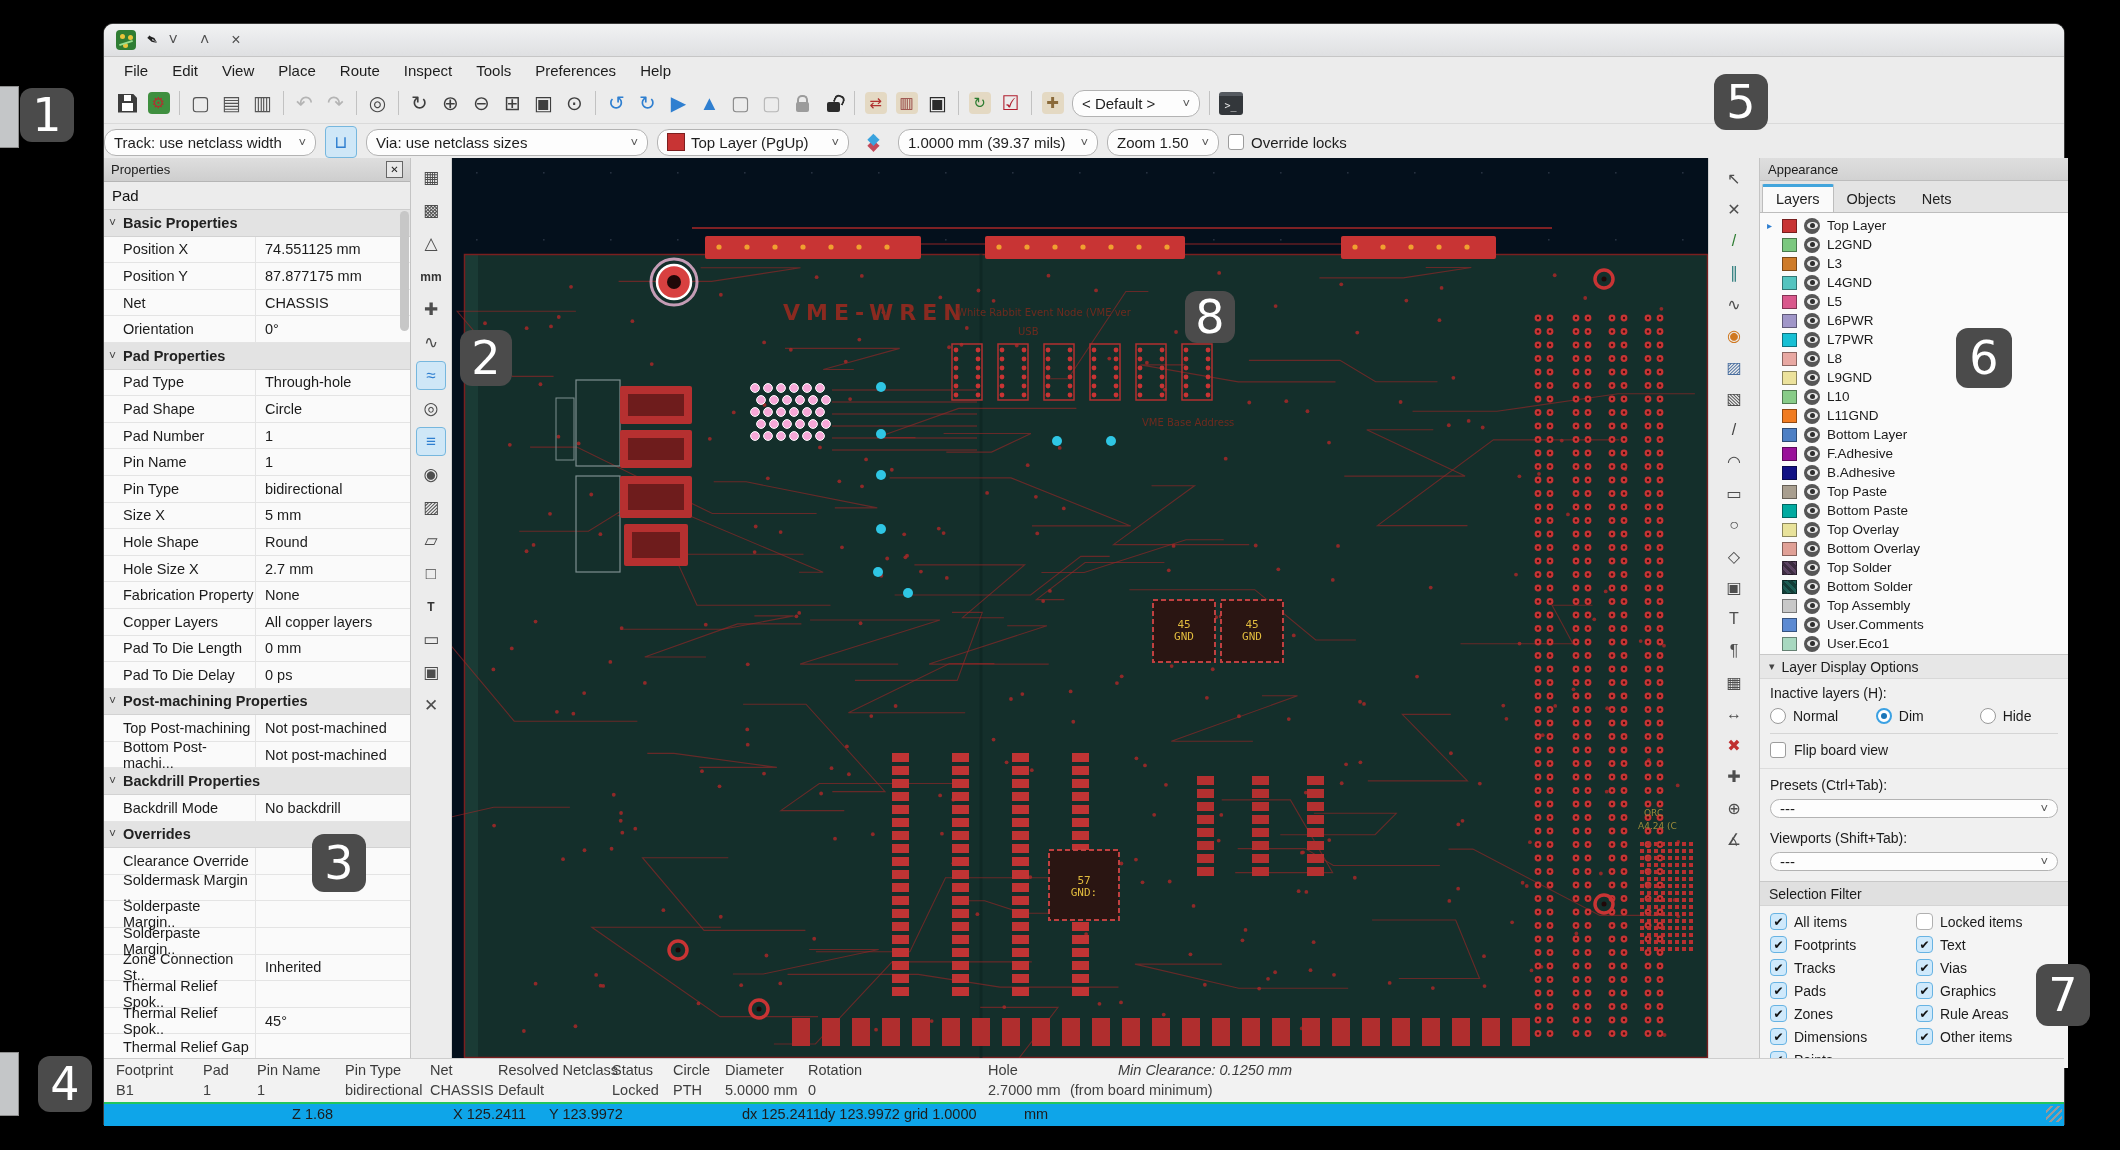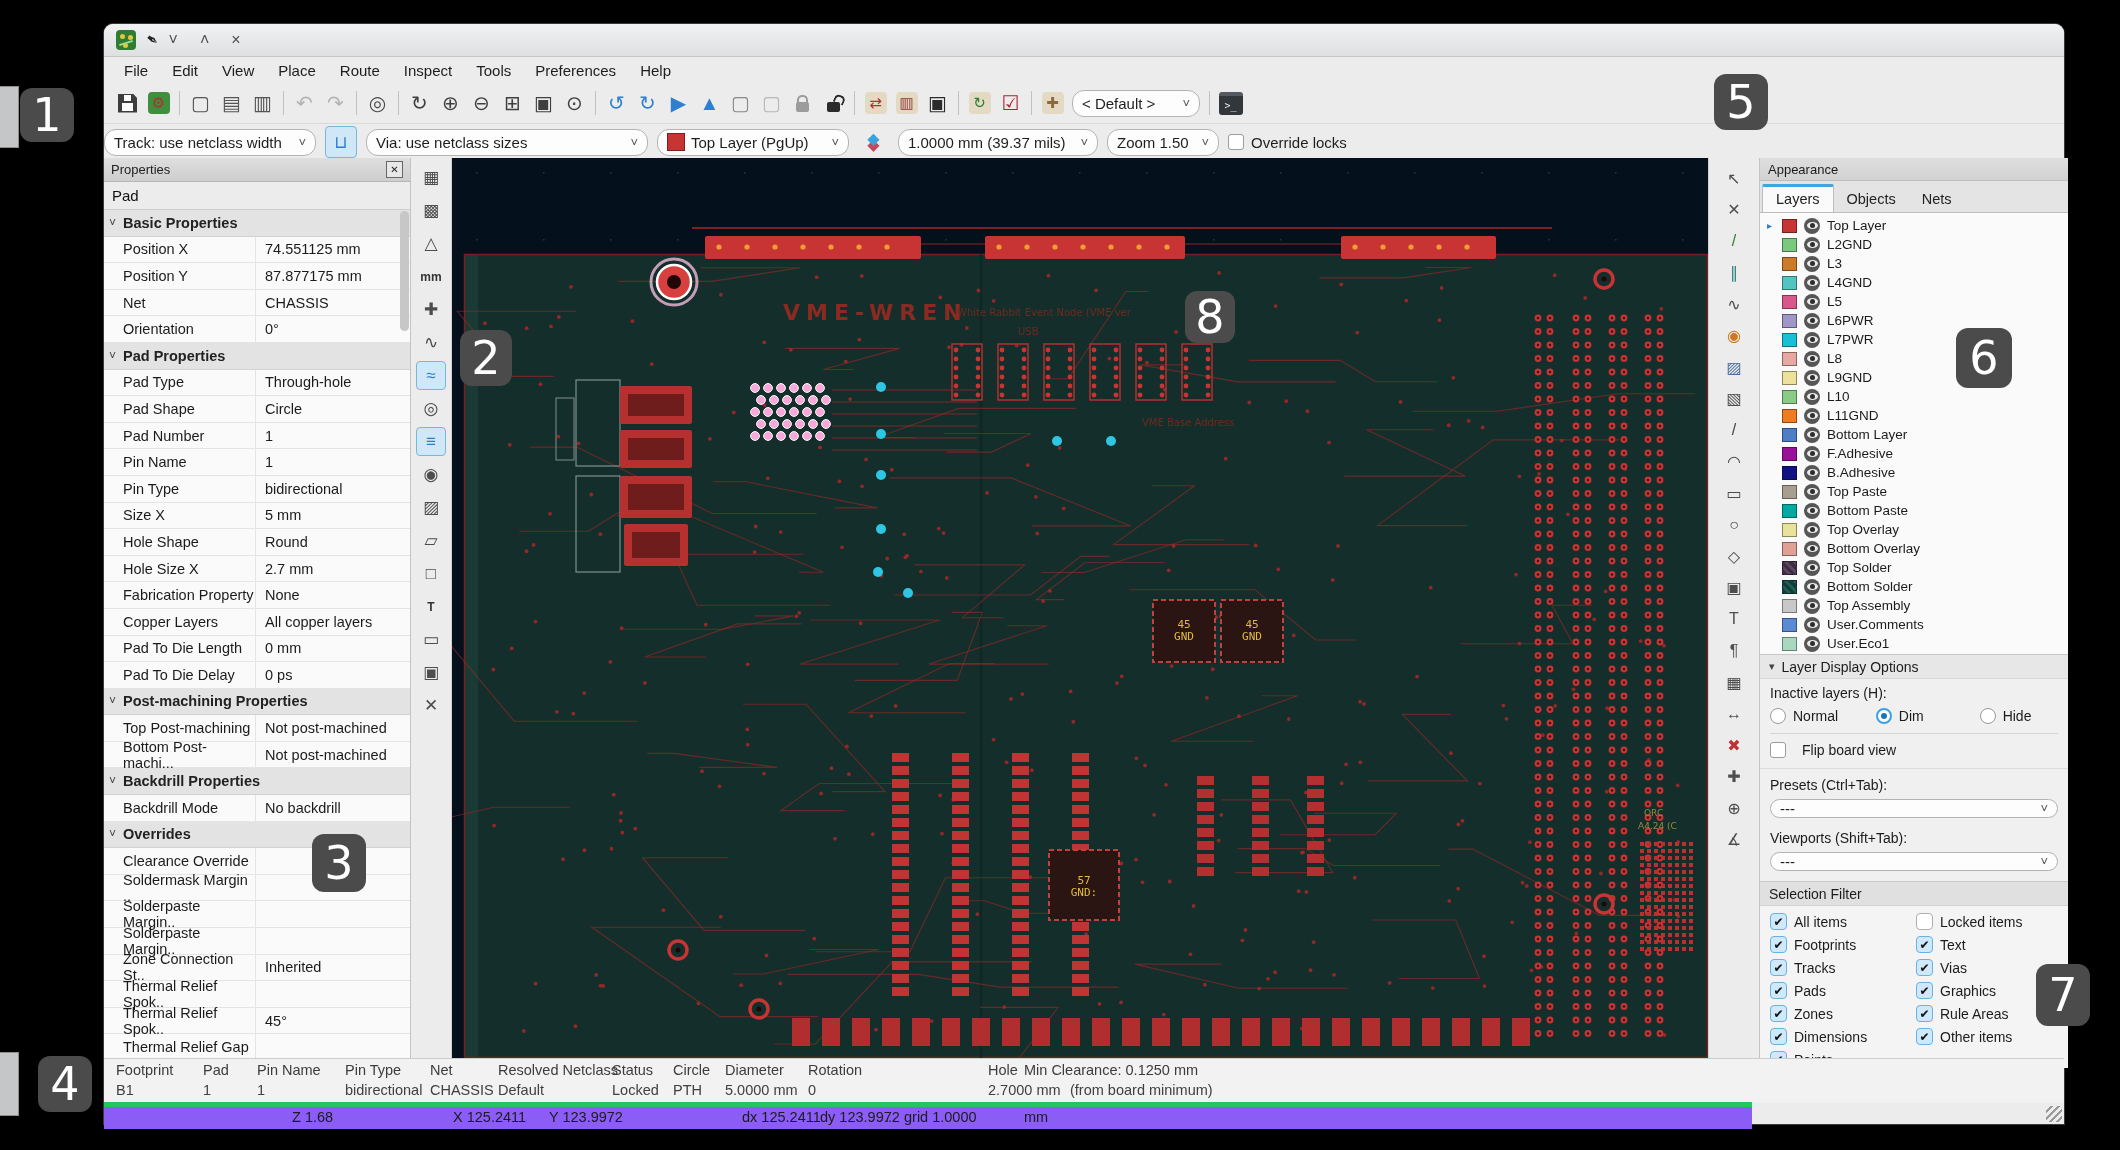--- a/index.html
+++ b/index.html
@@ -89,36 +89,36 @@
   .ldo-header{height:23px;background:#e7e7e7;border-top:1px solid #c8c8c8;border-bottom:1px solid #d8d8d8;display:flex;align-items:center;
               gap:7px;padding-left:9px;font-size:14px;flex:none;}
   .ldo-body{padding:6px 10px 2px;flex:none;}
   .ldo-label{font-size:14px;margin-bottom:7px;}
   .radio-row{display:flex;align-items:center;margin-bottom:9px;}
   .radio-item{display:flex;align-items:center;gap:7px;}
   .radio{width:16px;height:16px;border-radius:50%;background:#fff;border:1px solid #9a9a9a;box-sizing:border-box;position:relative;flex:none;}
   .radio.sel{border:2px solid #3ba1e3;}
   .radio.sel::after{content:"";position:absolute;left:3px;top:3px;width:6px;height:6px;border-radius:50%;background:#1b76b8;}
   .hr{height:1px;background:#d5d5d5;margin:2px 0 8px;}
-  .flip-row{display:flex;align-items:center;gap:16px;margin-bottom:8px;font-size:14px;}
+  .flip-row{display:flex;align-items:center;gap:8px;margin-bottom:8px;font-size:14px;}
   .dd-label{font-size:14px;padding:8px 10px 4px;border-top:1px solid #dcdcdc;}
   .dd{margin:2px 10px 4px;height:27px;}
   .sf-header{height:23px;background:#e0e0e0;border-top:1px solid #c8c8c8;border-bottom:1px solid #d4d4d4;display:flex;align-items:center;
              padding-left:9px;font-size:14px;margin-top:6px;flex:none;}
   .sf-grid{display:grid;grid-template-columns:1fr 1fr;padding:7px 6px 0 10px;row-gap:6px;background:#f4f4f4;flex:1;}
   .sf-item{display:flex;align-items:center;gap:7px;font-size:14px;}
   .cb{width:17px;height:17px;border-radius:4px;box-sizing:border-box;display:flex;align-items:center;justify-content:center;
       font-size:12px;color:#111;flex:none;}
   .cb.on{background:#cfe9fb;border:1.5px solid #67b3e3;}
   .cb.off{background:#fff;border:1.5px solid #b0b0b0;}
   
   .message-panel{position:absolute;left:0;top:1034px;width:1960px;height:44px;background:#f2f2f2;border-top:1px solid #cdcdcd;}
   .mp-h{position:absolute;top:3px;font-size:14.5px;color:#3c3c3c;white-space:nowrap;}
   .mp-v{position:absolute;top:23px;font-size:14.5px;color:#404040;white-space:nowrap;}
-  .status-bar{position:absolute;left:0;top:1078px;width:1648px;height:22px;background:#8b5cf6;border-top:5px solid #22c55e;}
+  .status-bar{position:absolute;left:0;top:1078px;width:1960px;height:22px;background:#0ea5e9;border-top:2px solid #22c55e;}
   .sb-item{position:absolute;top:2px;font-size:14.5px;color:#1c1c1c;white-space:nowrap;}
   .resize-grip{position:absolute;right:2px;bottom:2px;width:16px;height:16px;
      background:repeating-linear-gradient(135deg,transparent 0 3px,#9a9a9a 3px 5px);}
   
   .marker{position:absolute;background:#4b4b4b;border-radius:12px;color:#fff;display:flex;align-items:center;justify-content:center;
           font-size:46px;font-family:"DejaVu Sans",sans-serif;z-index:50;}
 </style>
 </head>
 <body>
 
@@ -2686,21 +2686,21 @@
       <span class="mp-h" style="left: 508px;">Status</span>
       <span class="mp-v" style="left: 508px;">Locked</span>
       <span class="mp-h" style="left: 569px;">Circle</span>
       <span class="mp-v" style="left: 569px;">PTH</span>
       <span class="mp-h" style="left: 621px;">Diameter</span>
       <span class="mp-v" style="left: 621px;">5.0000 mm</span>
       <span class="mp-h" style="left: 704px;">Rotation</span>
       <span class="mp-v" style="left: 704px;">0</span>
       <span class="mp-h" style="left: 884px;">Hole</span>
       <span class="mp-v" style="left: 884px;">2.7000 mm</span>
-      <span class="mp-h" style="left: 920px;">Min Clearance: 0.1250 mm</span>
+      <span class="mp-h" style="left: 1014px; font-style: italic;">Min Clearance: 0.1250 mm</span>
       <span class="mp-v" style="left: 966px;">(from board minimum)</span>
     </div>
   <div class="status-bar" id="status-bar">
       <span class="sb-item" style="left: 188px;">Z 1.68</span>
       <span class="sb-item" style="left: 349px;">X 125.2411</span>
       <span class="sb-item" style="left: 445px;">Y 123.9972</span>
       <span class="sb-item" style="left: 638px; text-align: right;">dx 125.2411</span>
       <span class="sb-item" style="left: 716px;">dy 123.9972</span>
       <span class="sb-item" style="left: 780px;">...</span>
       <span class="sb-item" style="left: 800px;">grid 1.0000</span>

